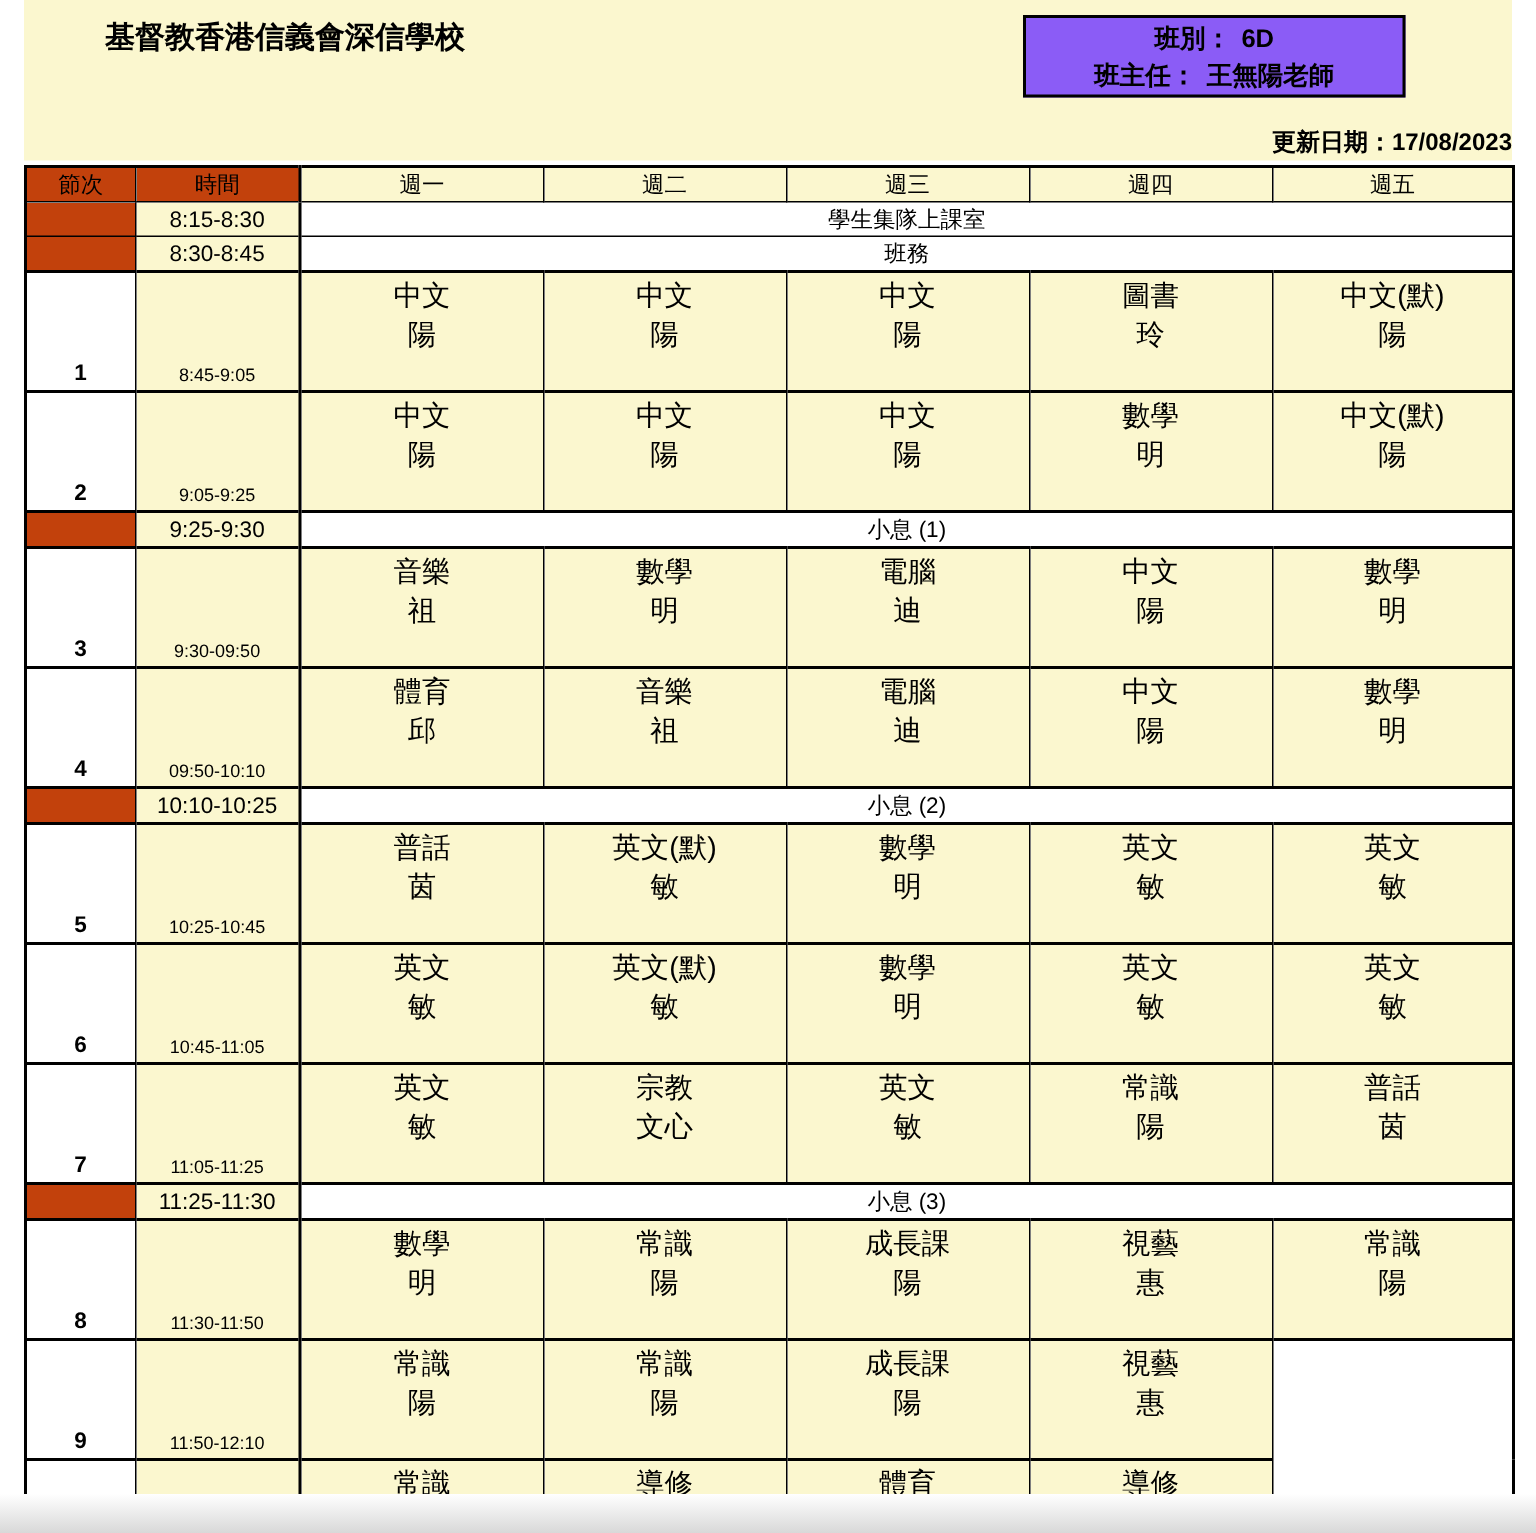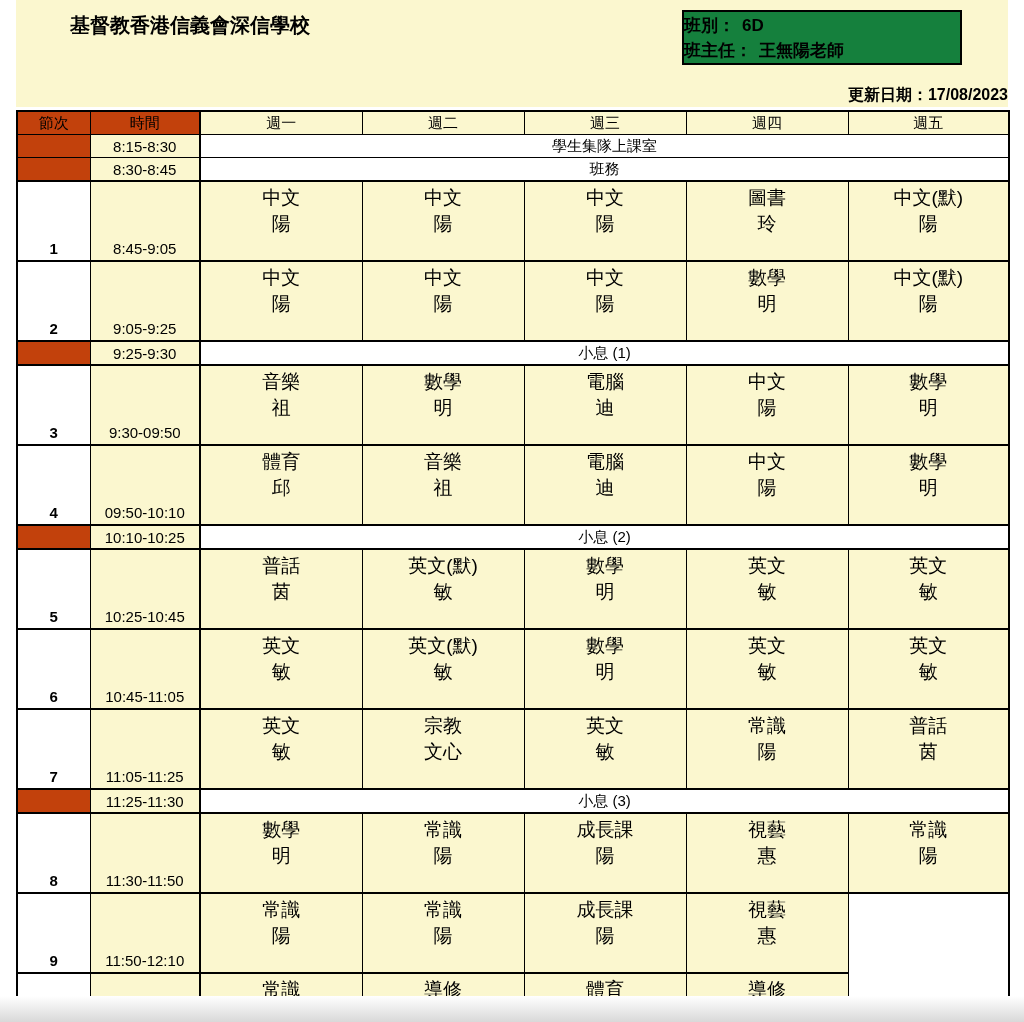--- a/index.html
+++ b/index.html
@@ -3,40 +3,40 @@
 <meta charset="utf-8">
 <style>
   html,body{margin:0;padding:0;}
   body{
     width:1024px;height:1022px;position:relative;background:#ffffff;
     font-family:"Liberation Sans","DejaVu Sans",sans-serif;color:#000;overflow:hidden;
   }
   .band{position:absolute;left:16px;top:0;width:992px;height:107px;background:#FBF7CF;}
   .titleblock{position:absolute;left:26px;top:12px;font-weight:bold;font-size:20px;line-height:27px;margin-left:44px;}
   .classbox{
-    position:absolute;left:682px;top:10px;width:280px;height:55px;border:2px solid #000;
-    background:#15803d;display:flex;flex-direction:column;justify-content:center;align-items:flex-start;
+    position:absolute;left:682px;top:10px;width:255px;height:55px;border:2px solid #000;
+    background:#8b5cf6;display:flex;flex-direction:column;justify-content:center;align-items:center;
     font-weight:bold;font-size:17px;line-height:25px;box-sizing:border-box;
   }
   .classbox .val{margin-left:7px;}
   .updated{position:absolute;top:85px;right:16px;font-weight:bold;font-size:16px;}
   table{
     position:absolute;left:16px;top:110px;width:992px;
     border-collapse:collapse;table-layout:fixed;border:2px solid #000;
   }
   td{border:1px solid #000;padding:0;text-align:center;vertical-align:middle;overflow:hidden;}
   .ylw{background:#FBF7CF;}
   .white{background:#c2410c;}
   .csep{border-right-width:2px;text-align:center;}
   .hdr td{height:22px;font-size:15px;}
   .short td{height:22px;font-size:15px;}
   .thick td{border-top-width:2px;}
   .period td{height:75px;}
   .pno{vertical-align:bottom;font-weight:bold;font-size:15px;padding-bottom:3px;background:#ffffff;}
-  .time{vertical-align:bottom;font-size:15px;padding-bottom:3px;}
+  .time{vertical-align:bottom;font-size:12px;padding-bottom:3px;}
   .subj{vertical-align:top;font-size:19px;line-height:26px;padding-top:3px;}
   .break-label{background:#ffffff;font-size:15px;}
   .act{vertical-align:bottom;font-size:17px;padding-bottom:9px;background:#ffffff;}
   .shadow{
     position:absolute;left:0;bottom:0;width:1024px;height:26px;
     background:linear-gradient(#ffffff,#d8d8d8);
   }
 </style>
 </head>
 <body>

